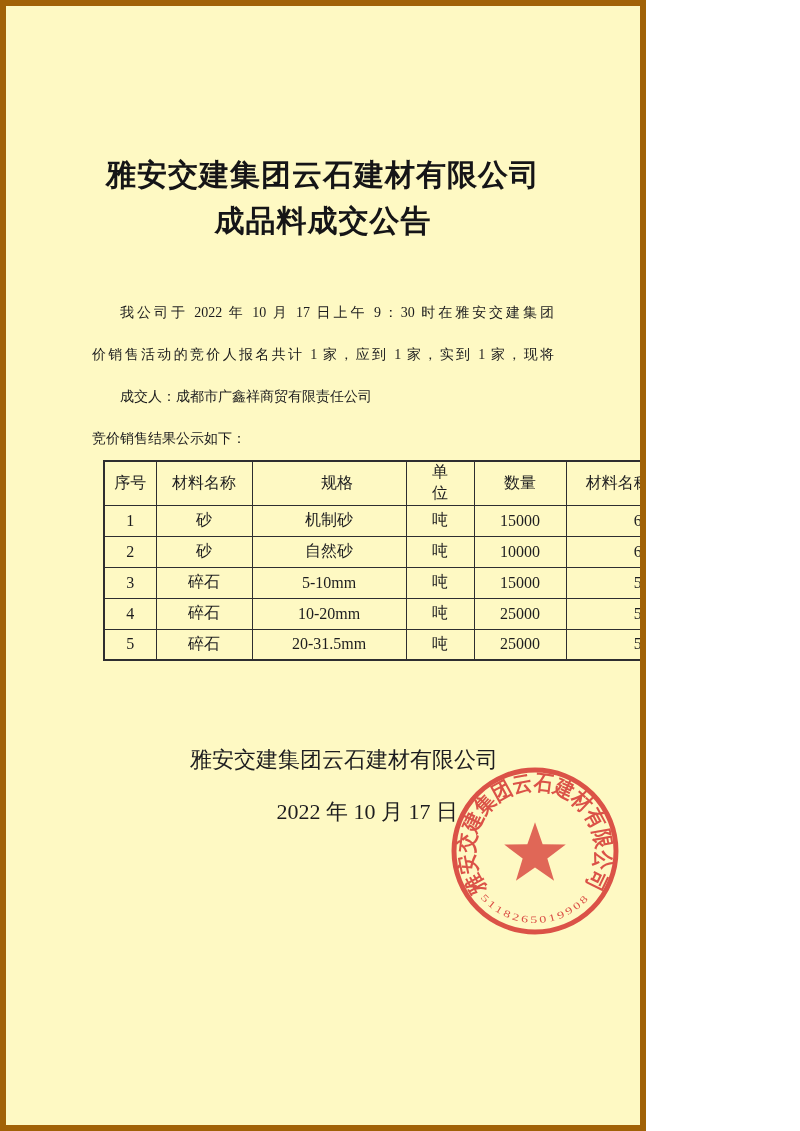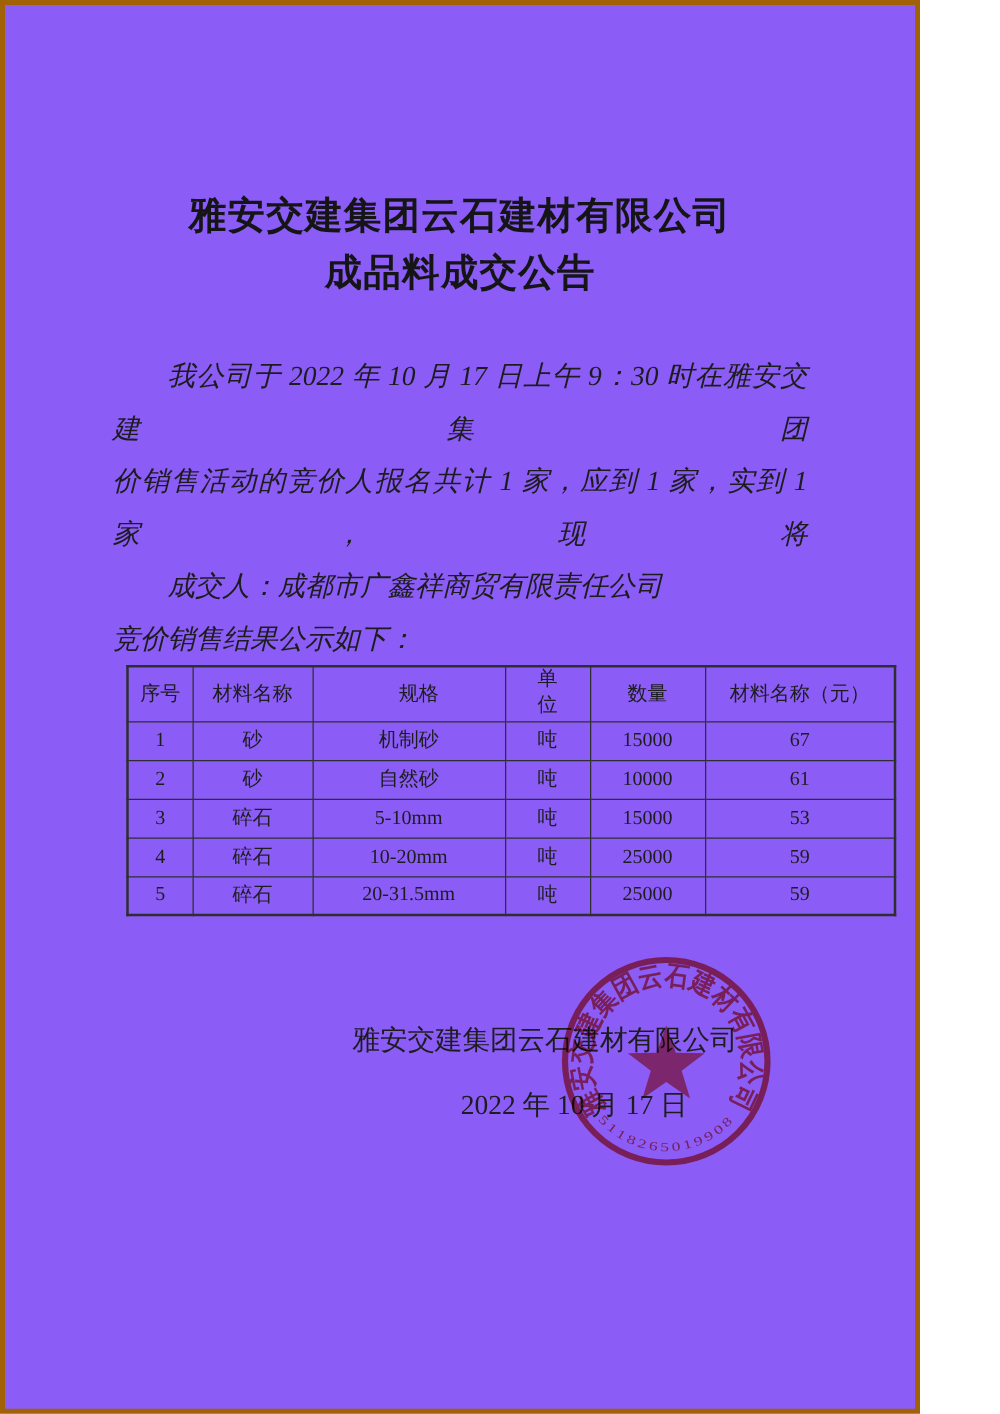--- a/index.html
+++ b/index.html
@@ -1,42 +1,41 @@
 <!DOCTYPE html>
 <html><head>
 <meta charset="utf-8">
 <style>
   * { margin: 0; padding: 0; box-sizing: border-box; }
   html, body { background: #ffffff; }
   .page {
     position: relative;
-    width: 736px;
+    width: 646px;
     height: 1131px;
-    background: #8b5cf6;
-    border: 4px solid #a16207;
+    background: #fef9c3;
+    border: 6px solid #a16207;
     padding: 0 86px;
     overflow: hidden;
     font-family: "Liberation Serif", "DejaVu Serif", serif;
     color: #1d1d1f;
   }
   .title-block {
     padding-top: 146px;
     text-align: center;
     font-size: 30px;
     font-weight: bold;
     line-height: 46px;
     letter-spacing: 1px;
     color: #151517;
   }
   .body-text {
-    margin-top: 38px;
-    font-size: 22px;
+    margin-top: 48px;
+    font-size: 14px;
     line-height: 42px;
     color: #1c1c1e;
-    font-style: italic;
   }
   .body-text .line { width: 100%; }
   .body-text .just { text-align: justify; text-align-last: justify; }
   .indent { text-indent: 2em; }
   table.deal {
     border-collapse: collapse;
     table-layout: fixed;
     width: 616px;
     margin-left: 11px;
     border: 2px solid #2e2e30;

